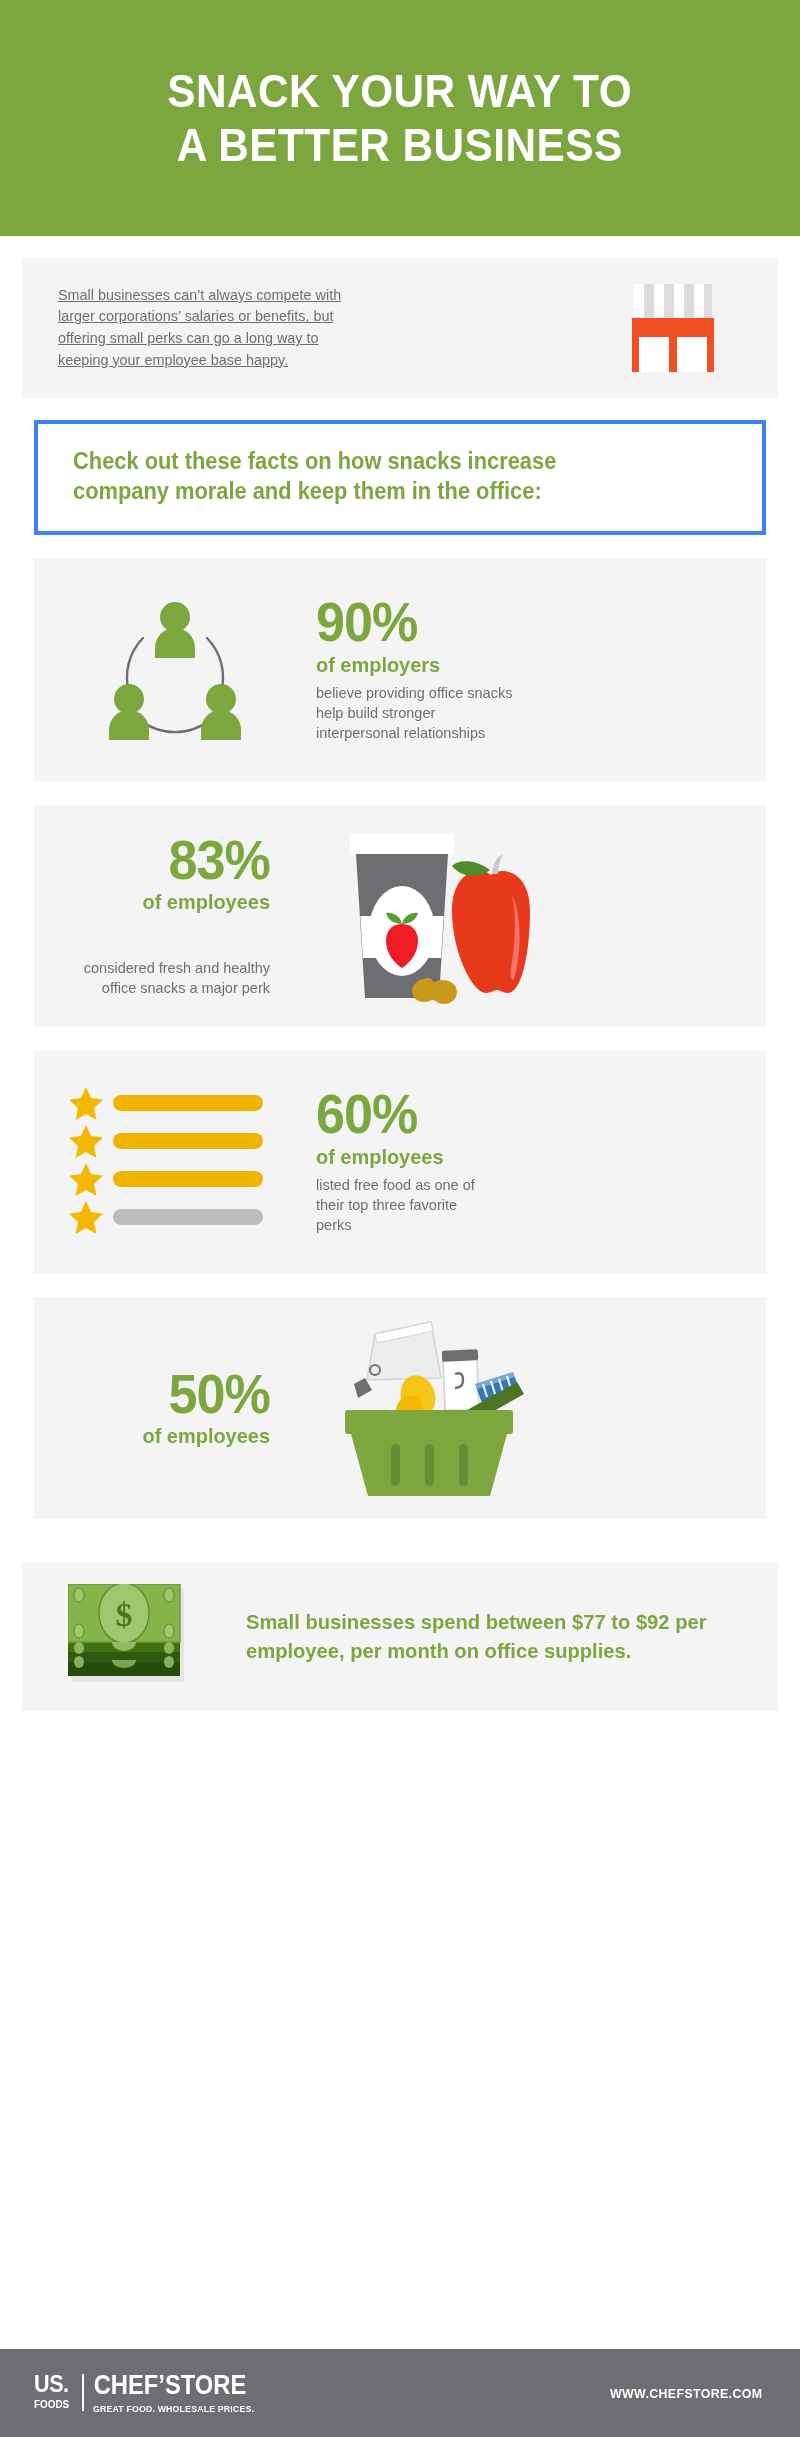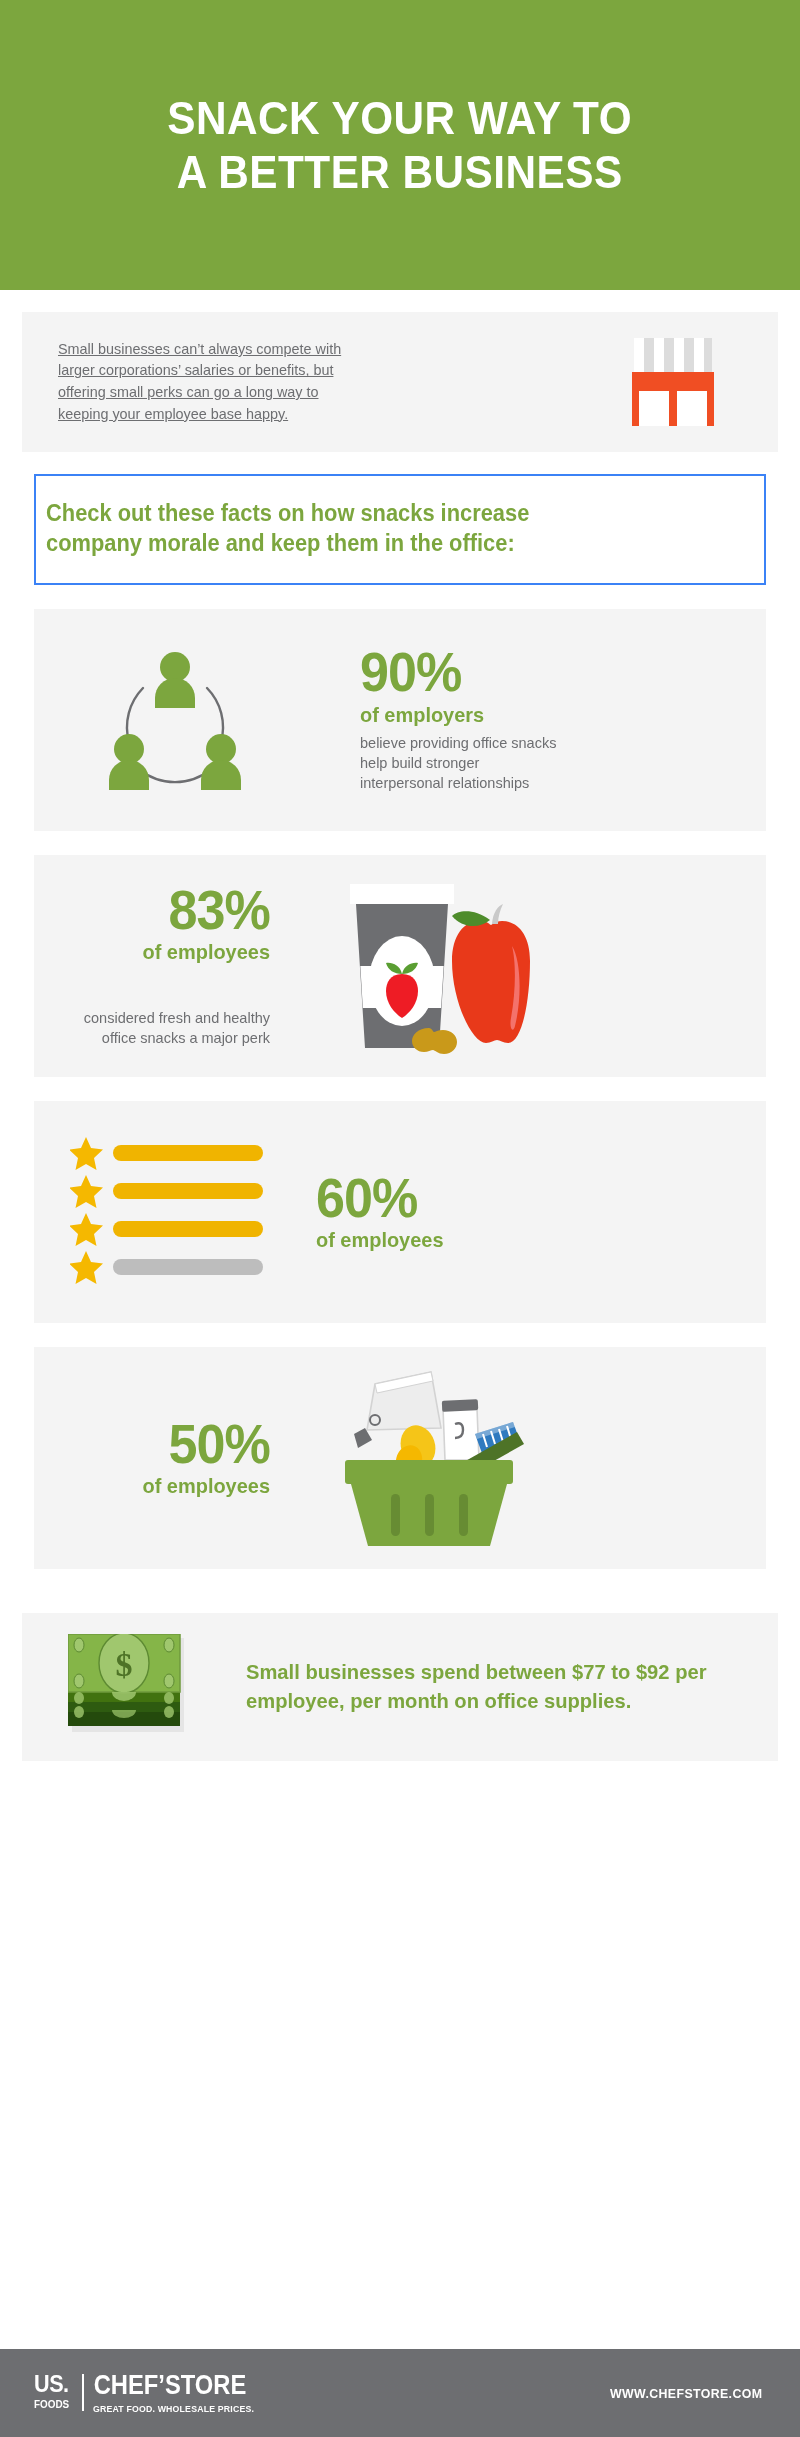--- a/index.html
+++ b/index.html
@@ -7,21 +7,21 @@
   body {
     font-family:"Liberation Sans", sans-serif;
     background:#ffffff;
     width:800px; height:2437px;
     position:relative; overflow:hidden;
   }
 
   
   .header {
     background:#7ca63e;
-    height:290px;
+    height:236px;
     display:flex; align-items:center; justify-content:center;
     text-align:center;
   }
   .header h1 {
     color:#ffffff;
     font-size:46px;
     line-height:1.18;
     letter-spacing:0.5px;
     font-weight:bold;
     font-stretch:condensed;
@@ -45,22 +45,22 @@
     line-height:1.5;
     flex:1;
     max-width:300px;
     text-decoration:underline;
   }
   .intro .store-icon { margin-left:auto; margin-right:34px; }
 
   
   .callout {
     margin:22px 34px 0 34px;
-    border:2px solid #3b82f6;
-    padding:22px 20px 24px 10px;
+    border:4px solid #3b82f6;
+    padding:22px 20px 24px 35px;
   }
   .callout h2 {
     color:#7ca63e;
     font-size:23px;
     line-height:1.32;
     font-weight:bold;
     transform:scaleX(0.95);
     transform-origin:left center;
   }
 
@@ -69,21 +69,21 @@
     margin:24px 34px 0 34px;
     height:222px;
     display:flex; align-items:center;
     position:relative;
   }
   .stat .art {
     width:282px;
     display:flex; align-items:center; justify-content:center;
     flex-shrink:0;
   }
-  .stat .txt { width:auto;margin-left:44px; }
+  .stat .txt { width:auto; }
   .pct {
     color:#7ca63e;
     font-weight:bold;
     font-size:56px;
     line-height:0.92;
     letter-spacing:-1px;
     transform:scaleX(0.93);
     transform-origin:left center;
   }
   .pct-r { transform-origin:right center; text-align:right; }
@@ -267,20 +267,21 @@
       </g>
       <rect x="43" y="8" width="150" height="16" rx="8" fill="#F0B400"></rect>
       <rect x="43" y="46" width="150" height="16" rx="8" fill="#F0B400"></rect>
       <rect x="43" y="84" width="150" height="16" rx="8" fill="#F0B400"></rect>
       <rect x="43" y="122" width="150" height="16" rx="8" fill="#BDBDBD"></rect>
     </svg>
   </div>
   <div class="txt" style="margin-left:0;">
     <div class="pct">60%</div>
     <div class="who">of employees</div>
+    <div class="desc" style="max-width:180px;">listed free food as one of their top three favorite perks</div>
   </div>
 </div>
 
 <div class="card stat">
   <div class="txt" style="margin-left:48px;width:188px;">
     <div class="pct pct-r">50%</div>
     <div class="who who-r">of employees</div>
   </div>
   <div class="art" style="margin-left:16px;">
     <svg width="225" height="180" viewBox="0 0 225 180">

